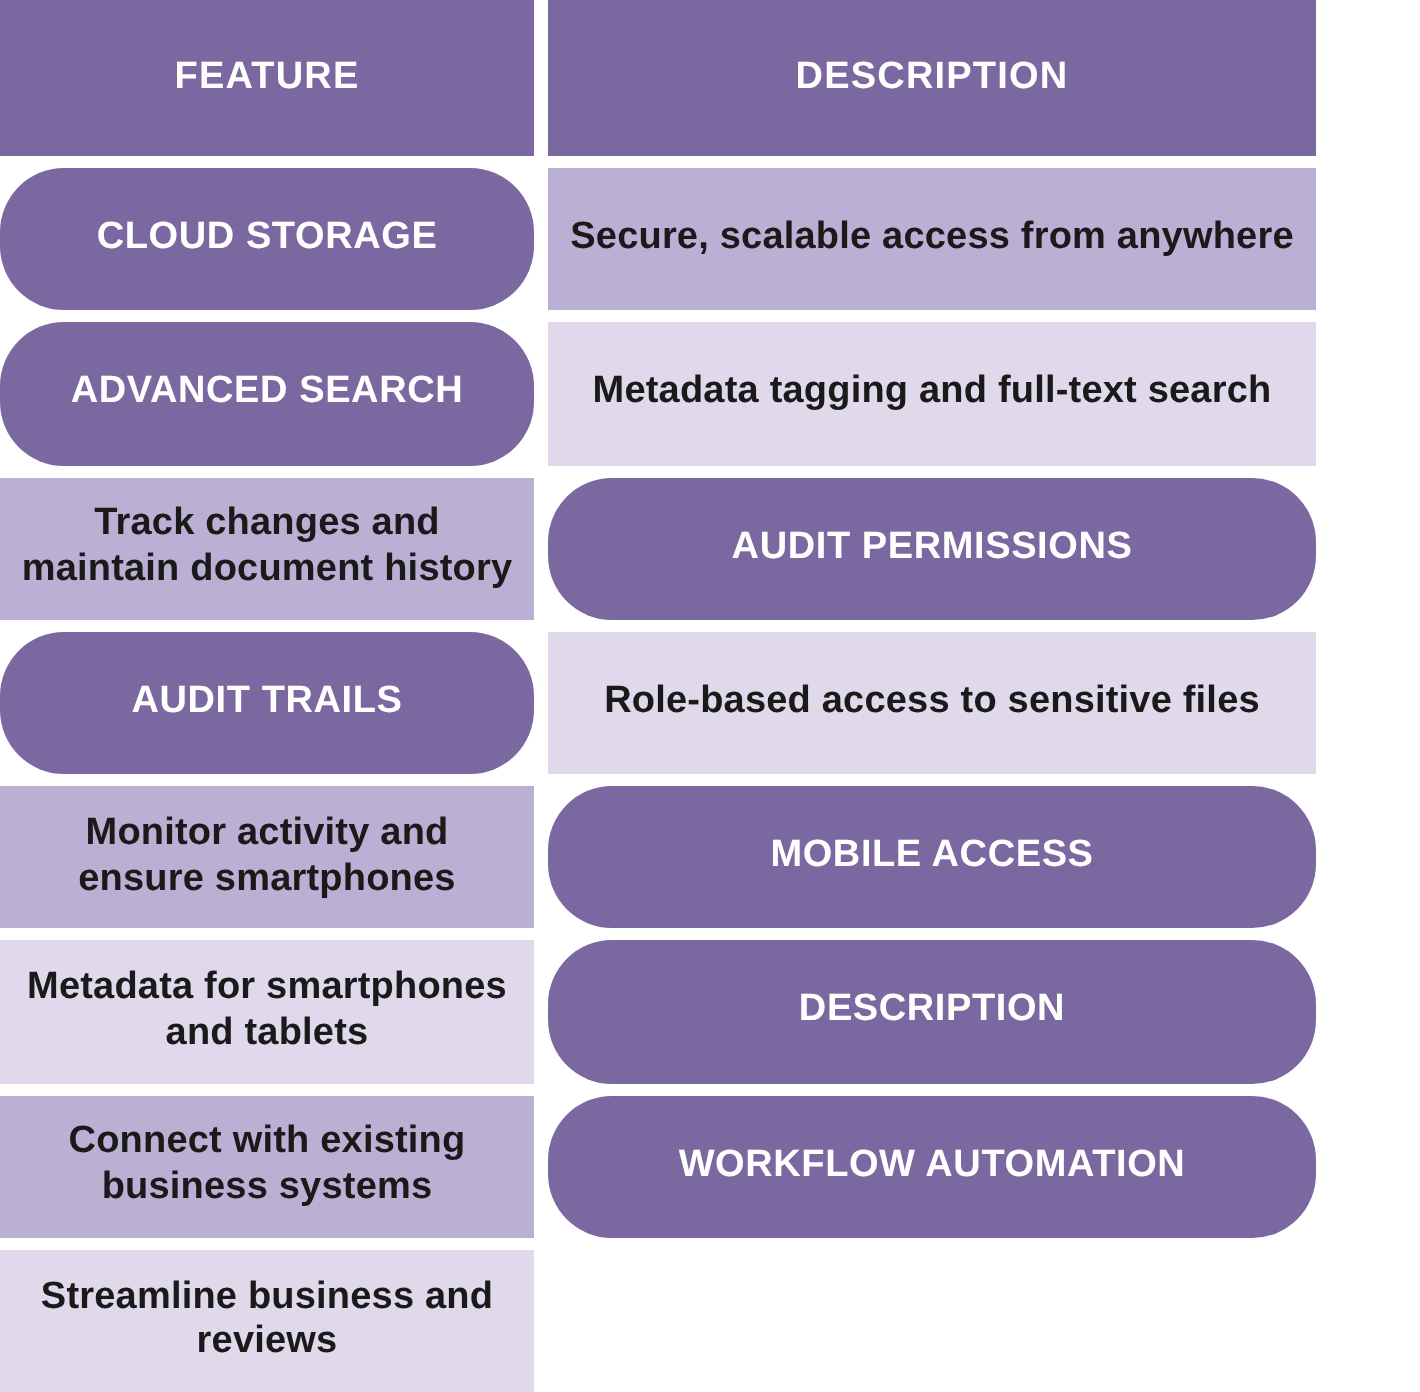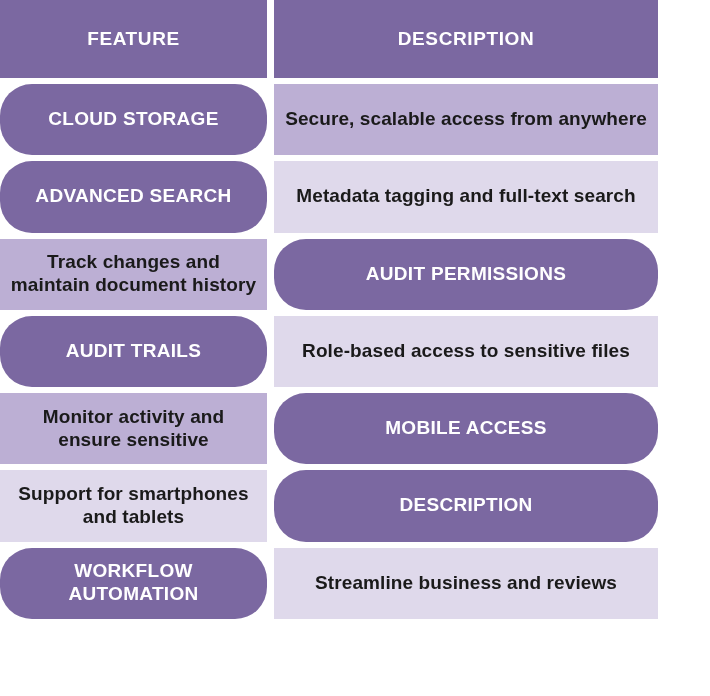--- a/index.html
+++ b/index.html
@@ -65,19 +65,20 @@
   <div class="cell head">DESCRIPTION</div>
 
 <div class="cell feature">CLOUD STORAGE</div>
     <div class="cell desc shade-a">Secure, scalable access from anywhere</div>
     <div class="cell feature">ADVANCED SEARCH</div>
     <div class="cell desc shade-b">Metadata tagging and full-text search</div>
     <div class="cell desc shade-a">Track changes and maintain document history</div>
     <div class="cell feature">AUDIT PERMISSIONS</div>
     <div class="cell feature">AUDIT TRAILS</div>
     <div class="cell desc shade-b">Role-based access to sensitive files</div>
-    <div class="cell desc shade-a">Monitor activity and ensure sensitive</div>
+    <div class="cell desc shade-a">Monitor activity and ensure smartphones</div>
     <div class="cell feature">MOBILE ACCESS</div>
-    <div class="cell desc shade-b">Support for smartphones and tablets</div>
+    <div class="cell desc shade-b">Metadata for smartphones and tablets</div>
     <div class="cell feature">DESCRIPTION</div>
+    <div class="cell desc shade-a">Connect with existing business systems</div>
     <div class="cell feature">WORKFLOW AUTOMATION</div>
     <div class="cell desc shade-b">Streamline business and reviews</div>
   </div>
 
 </body></html>

